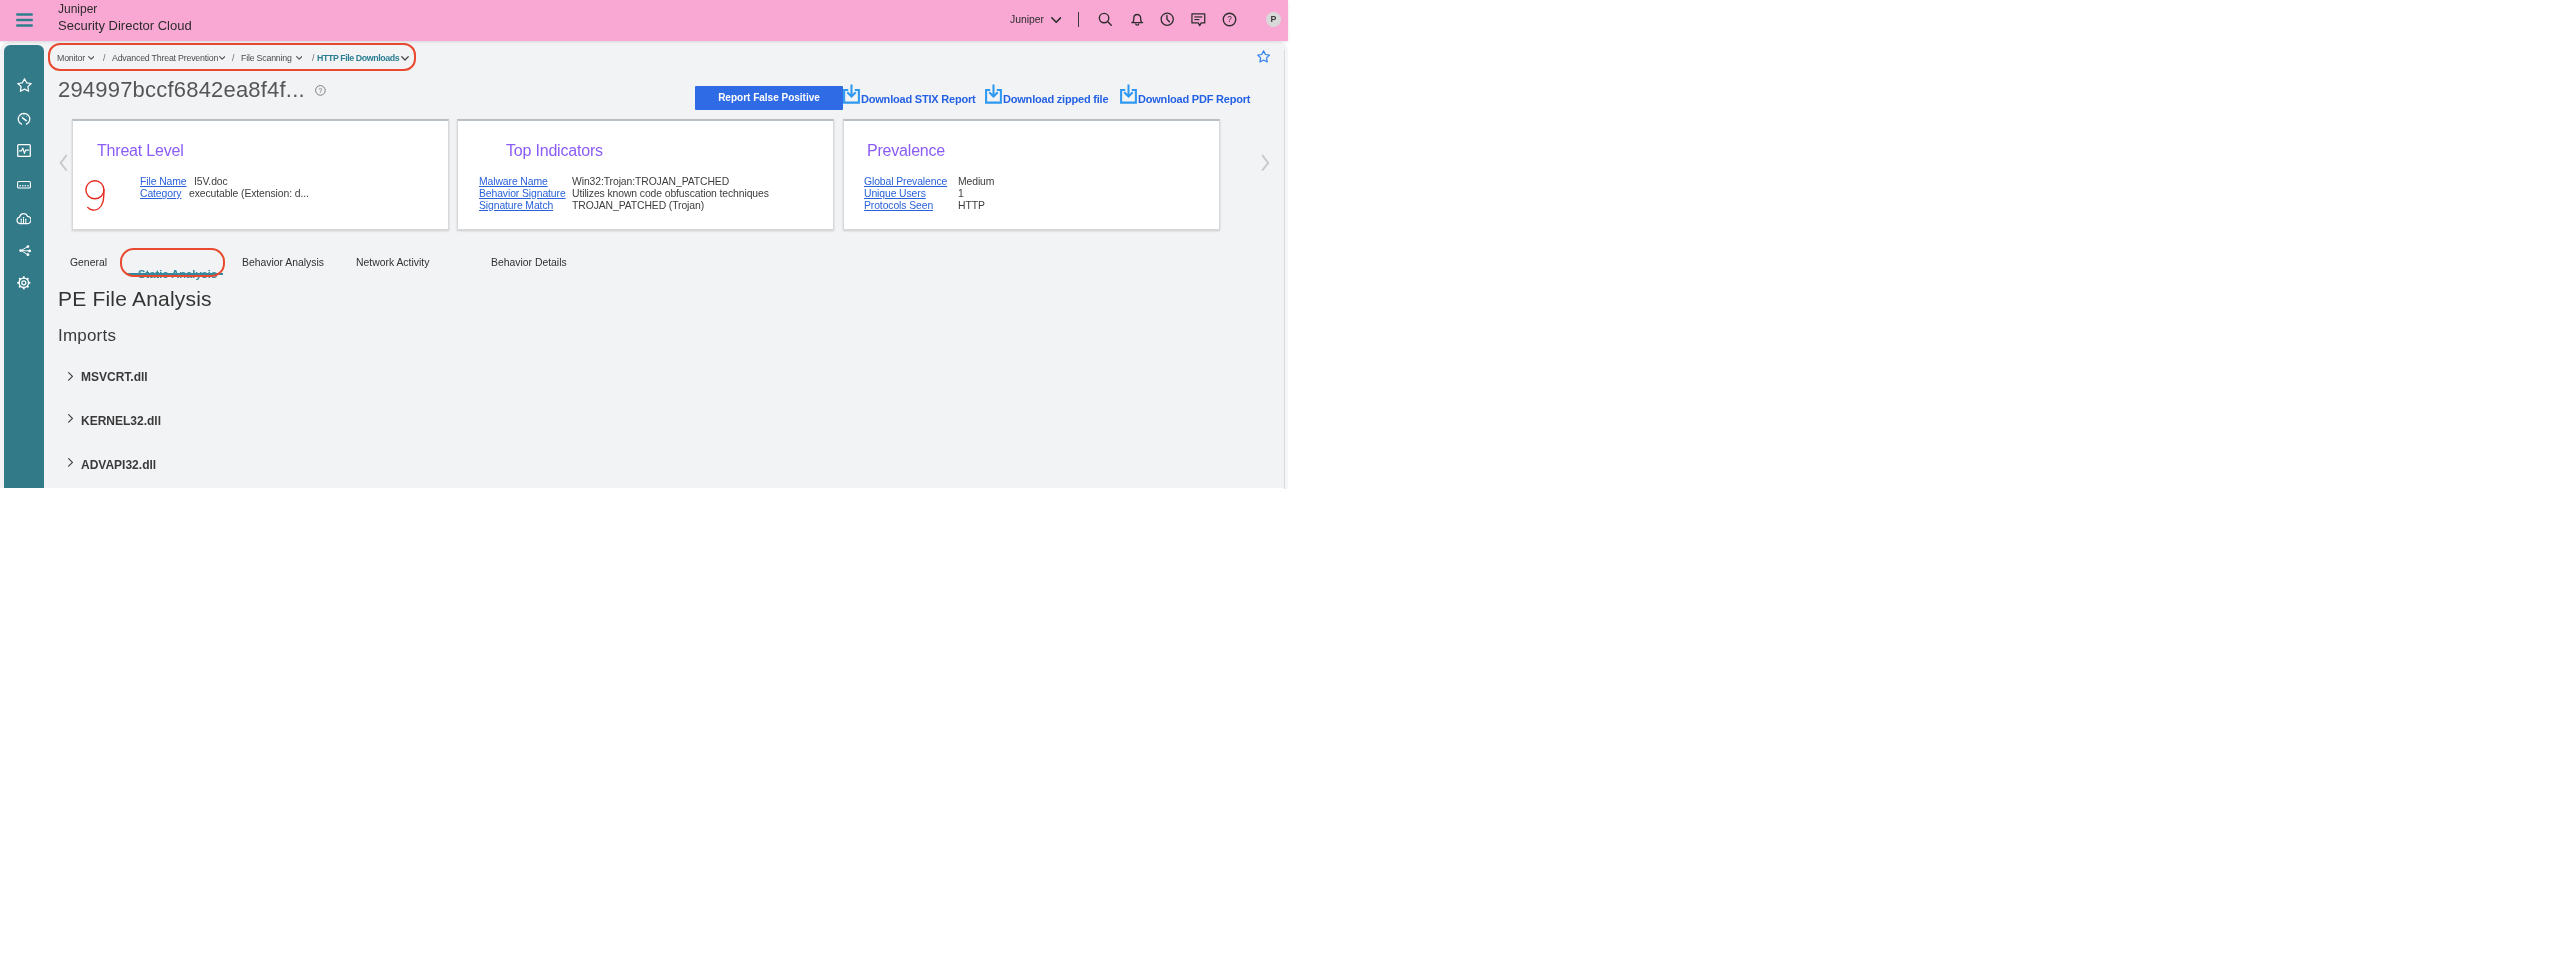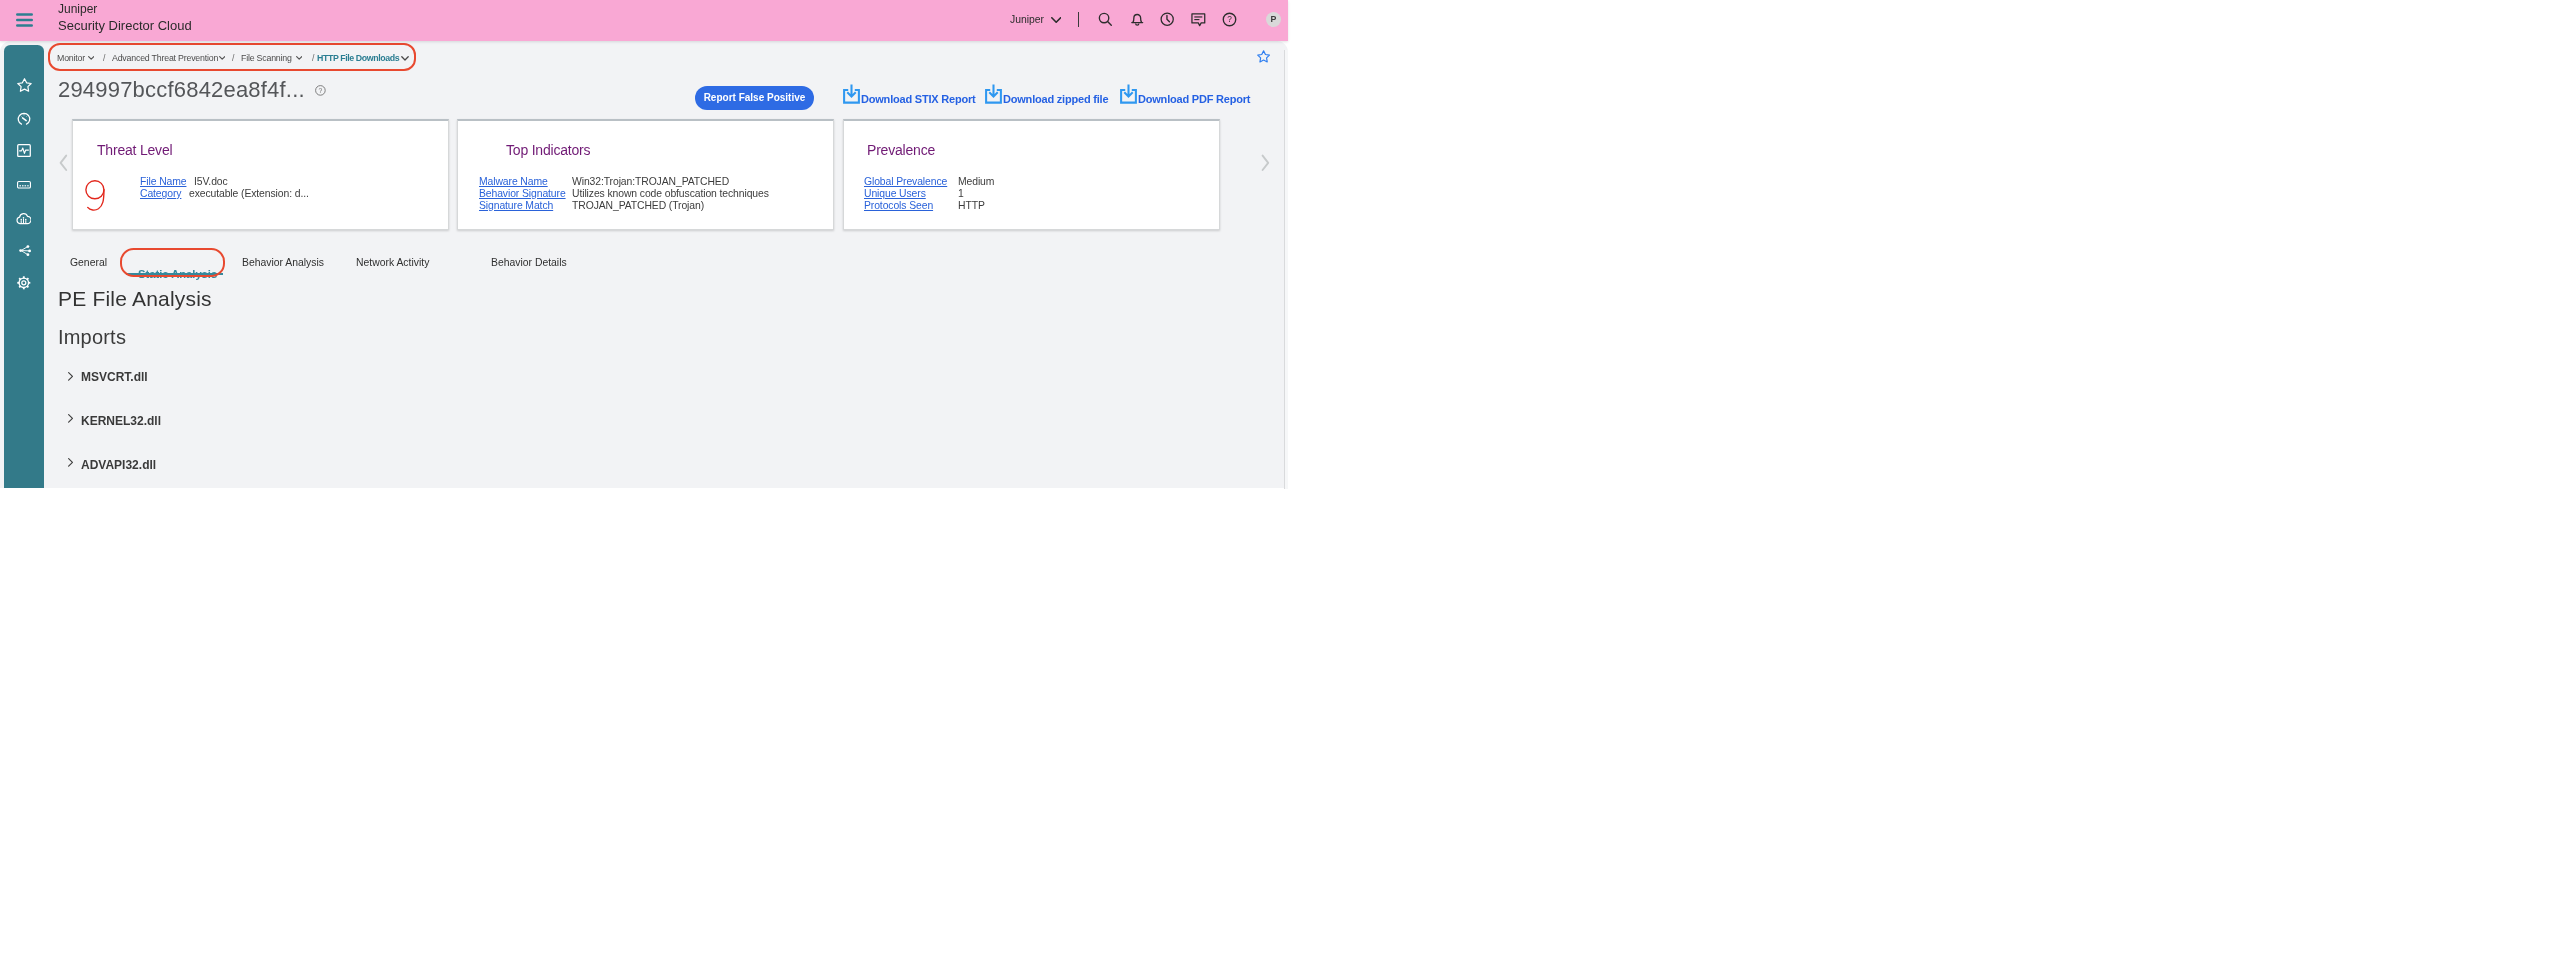--- a/index.html
+++ b/index.html
@@ -18,35 +18,35 @@
   .railbg { position:absolute; left:1285px; top:50px; width:2.8px; height:439px; background:#f6f7f8; }
   
   .sidebar { position:absolute; left:4.4px; top:45px; width:40px; height:443px; background:#337a89; border-radius:6.4px 6.4px 0 0; }
   
   .bc { position:absolute; top:53px; font-size:8.8px; color:#4d4d4d; letter-spacing:-0.2px; }
   .bc b.teal { color:#2b7e92; font-weight:700; }
   .redrect1 { position:absolute; left:48px; top:43px; width:368px; height:28px; border:2.1px solid #e8492f; border-radius:12px; }
   .redrect2 { position:absolute; left:120px; top:248px; width:105px; height:29px; border:2.1px solid #e8492f; border-radius:13.6px; }
   
   .title { position:absolute; left:58px; top:77px; font-size:22px; font-weight:400; color:#545659; letter-spacing:0.2px; }
-  .btn { position:absolute; left:695px; top:86px; width:119px; height:24px; background:#2e6be4; border-radius:12px; color:#fff; font-size:10px; font-weight:700; text-align:center; line-height:24px; }
+  .btn { position:absolute; left:695px; top:86px; width:148px; height:24px; background:#2e6be4; border-radius:1px; color:#fff; font-size:10px; font-weight:700; text-align:center; line-height:24px; }
   .dlgrp { position:absolute; top:84px; height:21px; }
   .dltxt { position:absolute; left:18px; top:9.2px; font-size:11px; font-weight:700; color:#2561e3; white-space:nowrap; letter-spacing:-0.2px; }
   
   .card { position:absolute; top:119px; height:111px; background:#fff; border:0.8px solid #d6d8d9; border-top:2.4px solid #b9c0c5; box-shadow:0 0.8px 2px rgba(0,0,0,.16); }
-  .ctitle { position:absolute; top:142px; font-size:14px; color:#701a75; letter-spacing:-0.2px; }
+  .ctitle { position:absolute; top:142px; font-size:16px; color:#8b5cf6; letter-spacing:-0.2px; }
   .crow { position:absolute; top:176px; font-size:10.4px; line-height:12px; white-space:nowrap; letter-spacing:-0.1px; }
   .crow .lbl { color:#2a62d9;text-decoration:underline; }
   
   .tab { position:absolute; top:256px; font-size:10.4px; color:#303030; line-height:13px; }
   .tab.act { color:#35899c; font-weight:700; font-size:11.2px; top:256px;margin-top:12px; }
   .underline { position:absolute; left:126px; top:273px; width:97px; height:2.1px; background:#35899c; }
   
   .pehead { position:absolute; left:58px; top:287px; font-size:21px; color:#333; letter-spacing:0.2px; }
-  .imports { position:absolute; left:58px; top:326px; font-size:20px; color:#3b3b3b; letter-spacing:0.2px; }
+  .imports { position:absolute; left:58px; top:326px; font-size:17px; color:#3b3b3b; letter-spacing:0.2px; }
   .dllrow { position:absolute; left:81px; font-size:12px; font-weight:700; color:#3a3a3a; line-height:13.6px; }
 </style>
 </head>
 <body>
 
 <div class="panel"></div>
 <div class="railbg"></div>
 <div class="rail"></div>
 
 <div class="hdr">

